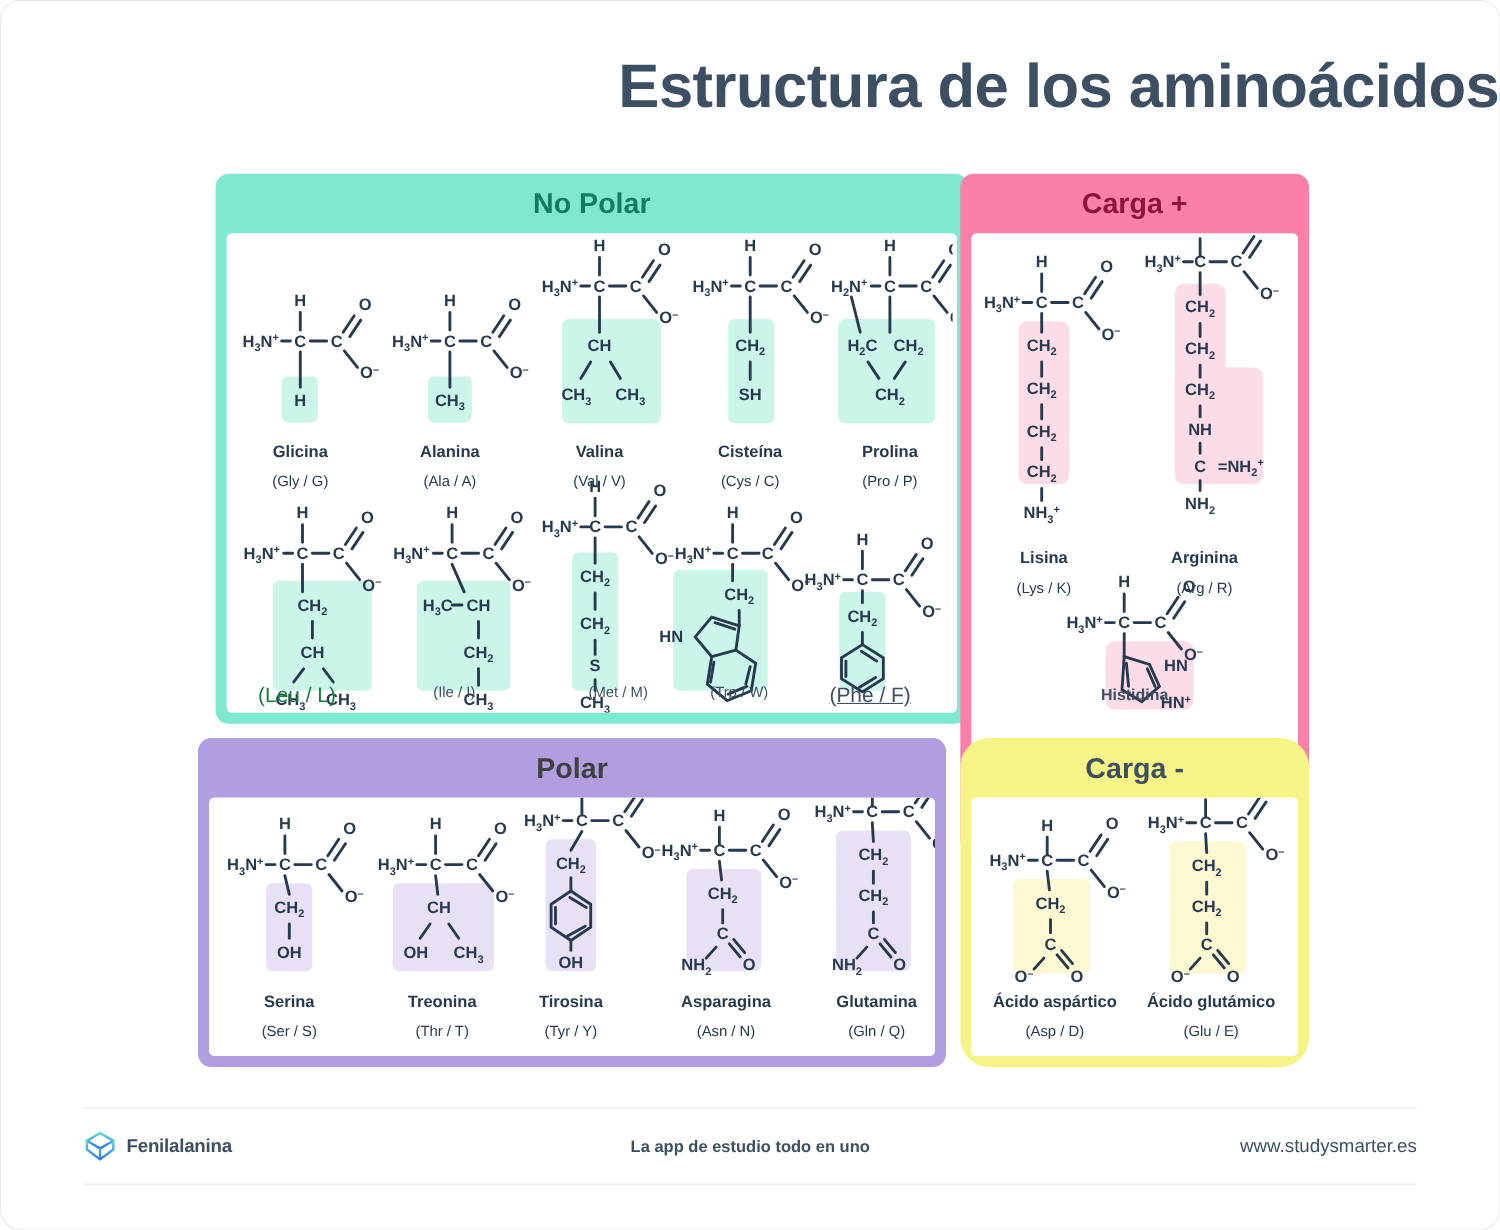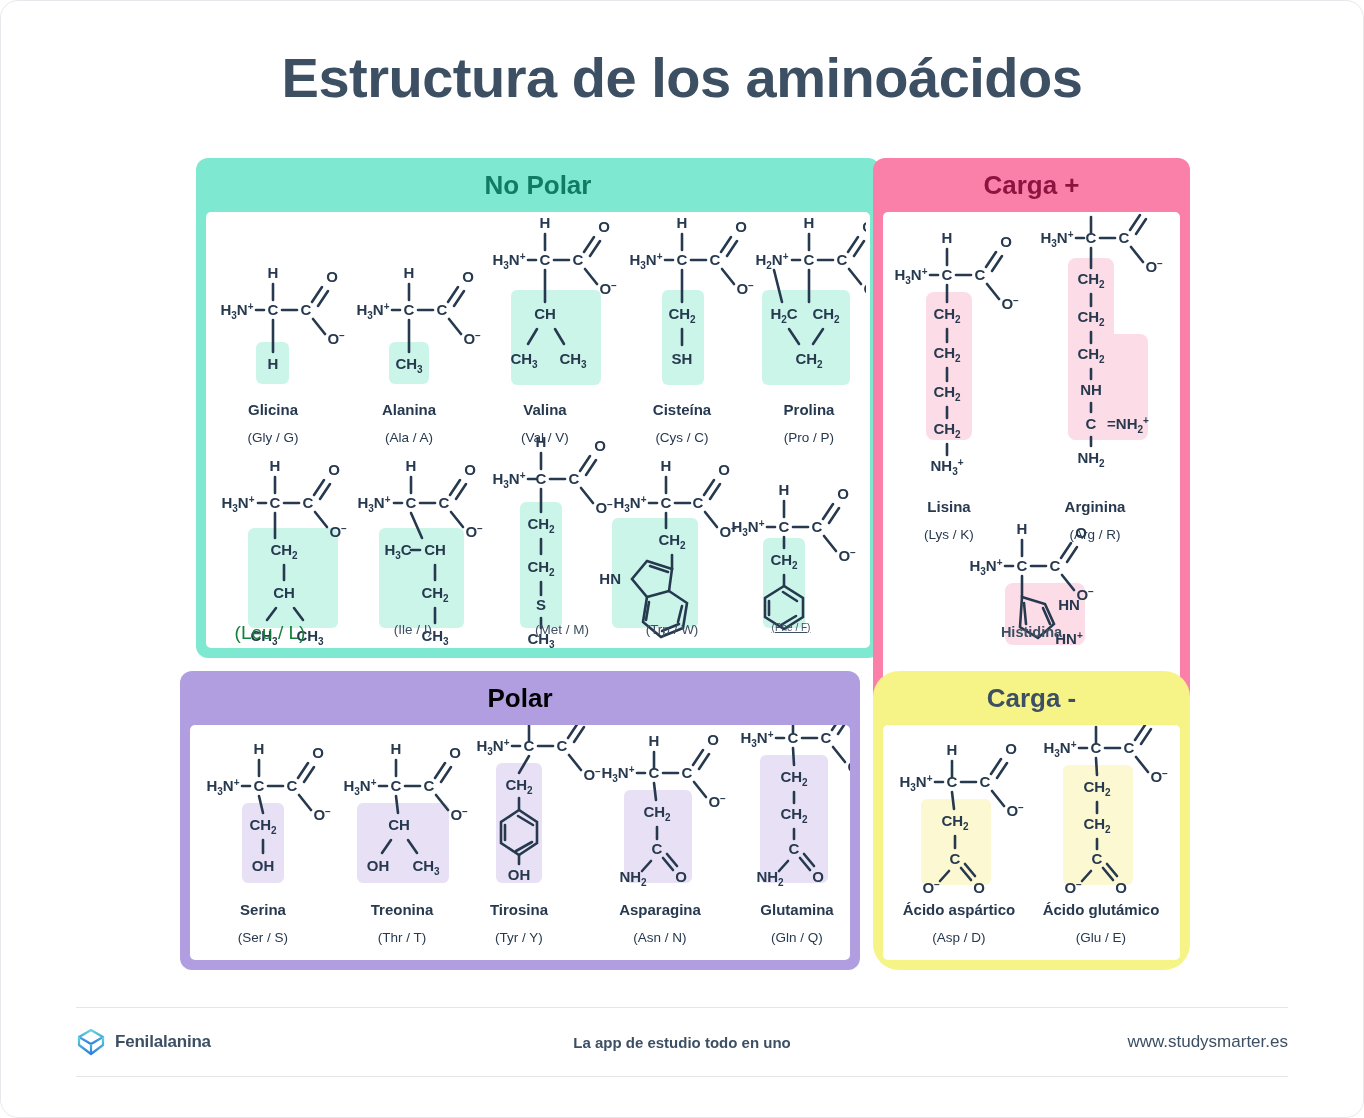--- a/index.html
+++ b/index.html
@@ -10,21 +10,21 @@
   }
   .page {
     width: 1364px; height: 1118px;
     background: #ffffff;
     border: 1px solid #e8e8ec;
     border-radius: 18px;
     position: relative;
     overflow: hidden;
   }
   .title {
-    text-align: center;
+    text-align: right;
     font-size: 56px;
     font-weight: bold;
     color: #3c4f63;
     letter-spacing: -0.5px;
     padding-top: 44px;
   }
 
   .grid {
     position: absolute;
     left: 179px; top: 157px;
@@ -46,21 +46,21 @@
     background: #ffffff;
     border-radius: 5px;
     overflow: hidden;
   }
 
   .p-nonpolar { left: 0; top: 0; width: 684px; height: 500px; background: #7fe8d0; margin-left: 16px; }
   .p-nonpolar .panel-head { color: #137b62; }
   .p-pos      { left: 693px; top: 0; width: 317px; height: 616px; background: #fa80aa; }
   .p-pos .panel-head { color: #8c1540; }
   .p-polar    { left: 0; top: 513px; width: 680px; height: 299px; background: #b09ee0; }
-  .p-polar .panel-head { color: #000000; }
+  .p-polar .panel-head { color: #404040; }
   .p-neg      { left: 693px; top: 513px; width: 317px; height: 299px; background: #f7f487; border-radius: 26px; }
   .p-neg .panel-head { color: #3c4f63; }
 
   .footer {
     position: absolute; left: 75px; right: 75px; bottom: 40px;
     height: 70px;
     border-top: 1px solid #e4e6ea;
     border-bottom: 1px solid #e4e6ea;
     display: flex; align-items: center;
   }
@@ -333,21 +333,21 @@
           </g>
           <text class="bt f15" x="585" y="448">Fenilalanina</text>
         </svg>
 
         
         <div style="position:absolute;top:410px;left:0;right:0;height:30px;">
           <span style="position:absolute;left:64px;transform:translateX(-50%);font-size:19px;color:#15803d;white-space:nowrap;">(Leu / L)</span>
           <span style="position:absolute;left:207px;transform:translateX(-50%);font-size:13.5px;color:#3c4f63;white-space:nowrap;">(Ile / I)</span>
           <span style="position:absolute;left:356px;transform:translateX(-50%);font-size:13.5px;color:#3c4f63;white-space:nowrap;">(Met / M)</span>
           <span style="position:absolute;left:466px;transform:translateX(-50%);font-size:13.5px;color:#3c4f63;white-space:nowrap;">(Trp / W)</span>
-          <span style="position:absolute;left:585px;transform:translateX(-50%);font-size:10px;color:#3c4f63;white-space:nowrap;text-decoration:underline;">(Phe / F)</span>
+          <span style="position:absolute;left:585px;transform:translateX(-50%);font-size:19px;color:#3c4f63;white-space:nowrap;text-decoration:underline;">(Phe / F)</span>
         </div>
       </div>
     </div>
 
     <div class="panel p-pos">
       <div class="panel-head">Carga +</div>
       <div class="panel-body">
         <svg width="297" height="436" viewBox="0 0 297 436">
           <defs>
             <style>

